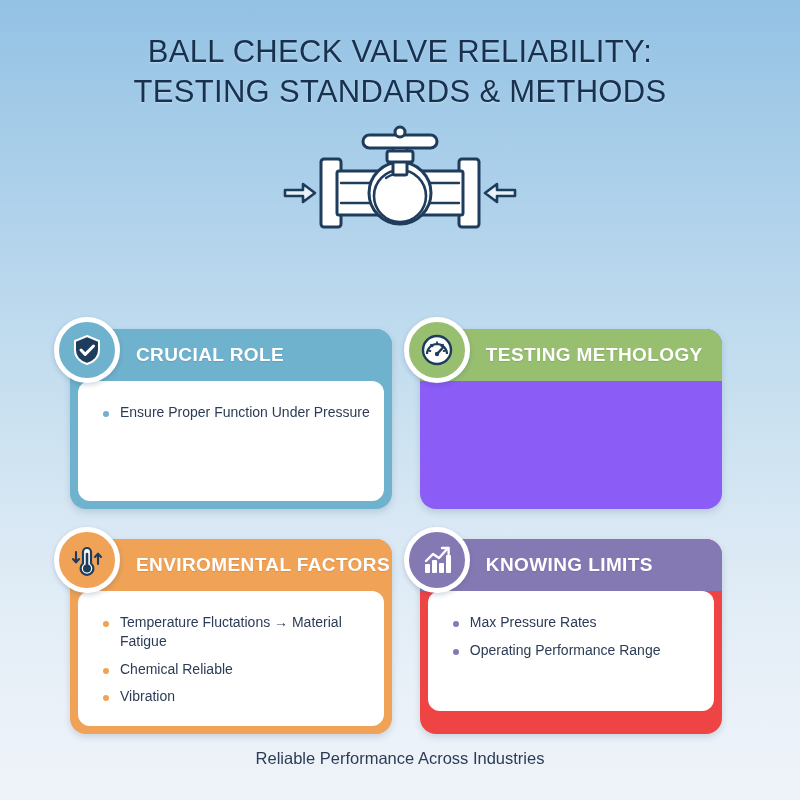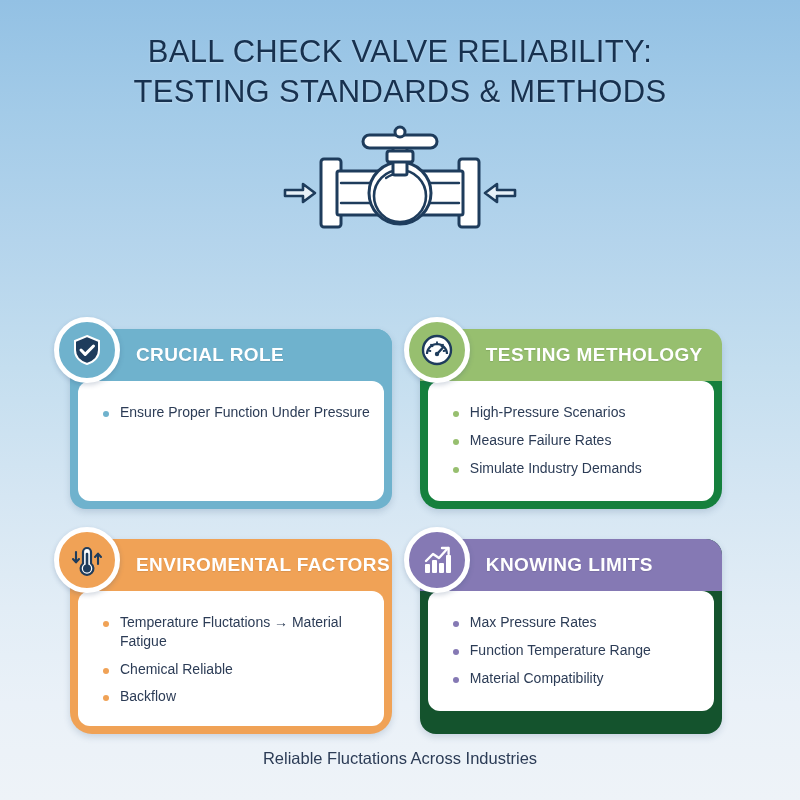--- a/index.html
+++ b/index.html
@@ -125,23 +125,23 @@
   .c-green  { --accent:#97bf6f; }
   .c-orange { --accent:#f0a256; }
   .c-purple { --accent:#8579b4; }
 
   .c-teal   .head { background:#6fb2cd; }
   .c-green  .head { background:#97bf6f; }
   .c-orange .head { background:#f0a256; }
   .c-purple .head { background:#8579b4; }
 
   .c-teal   { background:#6fb2cd; }
-  .c-green  { background:#15803d;border-radius:20px; }
-  .c-orange { background:#f0a256;border-radius:22px; }
-  .c-purple { background:#14532d; }
+  .c-green  { background:#8b5cf6; }
+  .c-orange { background:#f0a256; }
+  .c-purple { background:#ef4444; }
 
   
   .footer {
     position:absolute;
     left:0; bottom:32px;
     width:800px;
     text-align:center;
     font-size:16.5px;
     color:#2c3c56;
   }
@@ -222,27 +222,20 @@
         <line x1="18" y1="10.2" x2="18" y2="12.4" stroke="#1e3c5c" stroke-width="1.8" stroke-linecap="round"></line>
         <line x1="24" y1="12.6" x2="22.4" y2="14.2" stroke="#1e3c5c" stroke-width="1.8" stroke-linecap="round"></line>
         <line x1="26.8" y1="18.6" x2="24.6" y2="19" stroke="#1e3c5c" stroke-width="1.8" stroke-linecap="round"></line>
         <line x1="18" y1="22" x2="24" y2="15.5" stroke="#1e3c5c" stroke-width="2.4" stroke-linecap="round"></line>
         <circle cx="18" cy="22" r="2.2" fill="#1e3c5c"></circle>
       </svg>
     </div>
     <div class="head">
       <span class="head-title">TESTING METHOLOGY</span>
     </div>
-    <div class="body">
-      <ul>
-        <li>High-Pressure Scenarios</li>
-        <li>Measure Failure Rates</li>
-        <li>Simulate Industry Demands</li>
-      </ul>
-    </div>
   </div>
 
   <div class="card c-orange">
     <div class="badge">
       <svg width="38" height="38" viewBox="0 0 38 38">
 
         <path d="M19 7 a4 4 0 0 1 4 4 v11.5 a6.4 6.4 0 1 1 -8 0 V11 a4 4 0 0 1 4 -4 Z" fill="#ffffff" stroke="#1e3c5c" stroke-width="2.2"></path>
         <circle cx="19" cy="27.6" r="4" fill="#1e3c5c"></circle>
         <line x1="19" y1="13" x2="19" y2="24.5" stroke="#1e3c5c" stroke-width="2.6" stroke-linecap="round"></line>
 
@@ -255,21 +248,21 @@
         </g>
       </svg>
     </div>
     <div class="head">
       <span class="head-title">ENVIROMENTAL FACTORS</span>
     </div>
     <div class="body">
       <ul>
         <li class="wrap">Temperature Fluctations → Material Fatigue</li>
         <li>Chemical Reliable</li>
-        <li>Backflow</li>
+        <li>Vibration</li>
       </ul>
     </div>
   </div>
 
   <div class="card c-purple">
     <div class="badge">
       <svg width="36" height="36" viewBox="0 0 36 36">
         <g fill="#ffffff">
           <rect x="6" y="22" width="5" height="9" rx="1"></rect>
           <rect x="13" y="18" width="5" height="13" rx="1"></rect>
@@ -279,21 +272,20 @@
         <path d="M7 19 L14 12 L20 16 L29 6" fill="none" stroke="#ffffff" stroke-width="2.4" stroke-linecap="round" stroke-linejoin="round"></path>
         <path d="M23 6 L29.6 6 L29.6 12" fill="none" stroke="#ffffff" stroke-width="2.4" stroke-linecap="round" stroke-linejoin="round"></path>
       </svg>
     </div>
     <div class="head">
       <span class="head-title">KNOWING LIMITS</span>
     </div>
     <div class="body">
       <ul>
         <li>Max Pressure Rates</li>
-        <li>Function Temperature Range</li>
-        <li>Material Compatibility</li>
+        <li>Operating Performance Range</li>
       </ul>
     </div>
   </div>
 
 </div>
 
-<div class="footer">Reliable Fluctations Across Industries</div>
+<div class="footer">Reliable Performance Across Industries</div>
 
 </body></html>

